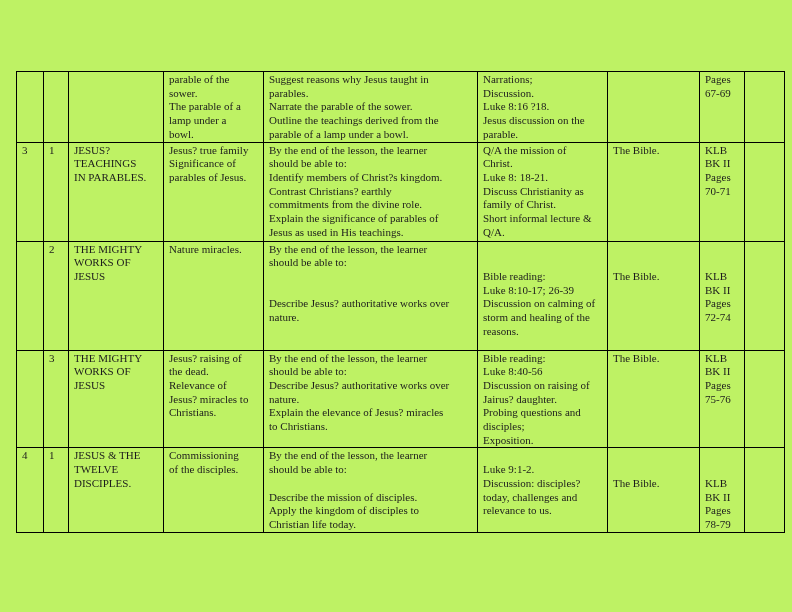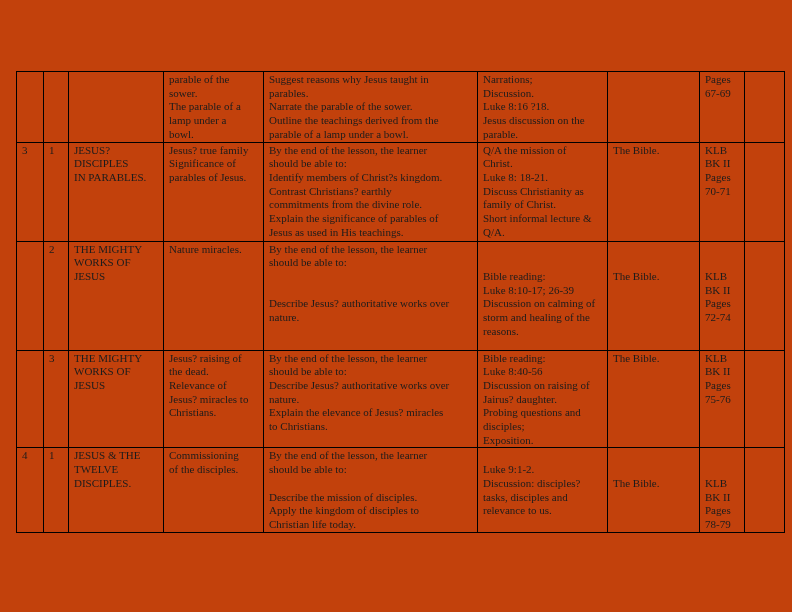--- a/index.html
+++ b/index.html
@@ -7,21 +7,21 @@
     padding: 0;
     background: #ffffff;
     width: 792px;
     height: 612px;
     font-family: "Liberation Serif", "DejaVu Serif", serif;
   }
   .page {
     position: relative;
     width: 792px;
     height: 612px;
-    background: #c2410c;
+    background: #bef264;
     overflow: hidden;
   }
   table.scheme {
     position: absolute;
     left: 16px;
     top: 71px;
     width: 768px;
     border-collapse: collapse;
     table-layout: fixed;
   }
@@ -92,21 +92,21 @@
         </tr>
         <tr class="row-1">
           <td>
             <div class="line">3</div>
           </td>
           <td>
             <div class="line">1</div>
           </td>
           <td>
             <div class="line">JESUS?</div>
-            <div class="line">DISCIPLES</div>
+            <div class="line">TEACHINGS</div>
             <div class="line">IN PARABLES.</div>
           </td>
           <td>
             <div class="line">Jesus? true family</div>
             <div class="line">Significance of</div>
             <div class="line">parables of Jesus.</div>
           </td>
           <td>
             <div class="line">By the end of the lesson, the learner</div>
             <div class="line">should be able to:</div>
@@ -247,21 +247,21 @@
             <div class="line">should be able to:</div>
             <div class="line">&nbsp;</div>
             <div class="line">Describe the mission of disciples.</div>
             <div class="line">Apply the kingdom of disciples to</div>
             <div class="line">Christian life today.</div>
           </td>
           <td>
             <div class="line">&nbsp;</div>
             <div class="line">Luke 9:1-2.</div>
             <div class="line">Discussion: disciples?</div>
-            <div class="line">tasks, disciples and</div>
+            <div class="line">today, challenges and</div>
             <div class="line">relevance to us.</div>
           </td>
           <td>
             <div class="line">&nbsp;</div>
             <div class="line">&nbsp;</div>
             <div class="line">The Bible.</div>
           </td>
           <td>
             <div class="line">&nbsp;</div>
             <div class="line">&nbsp;</div>

